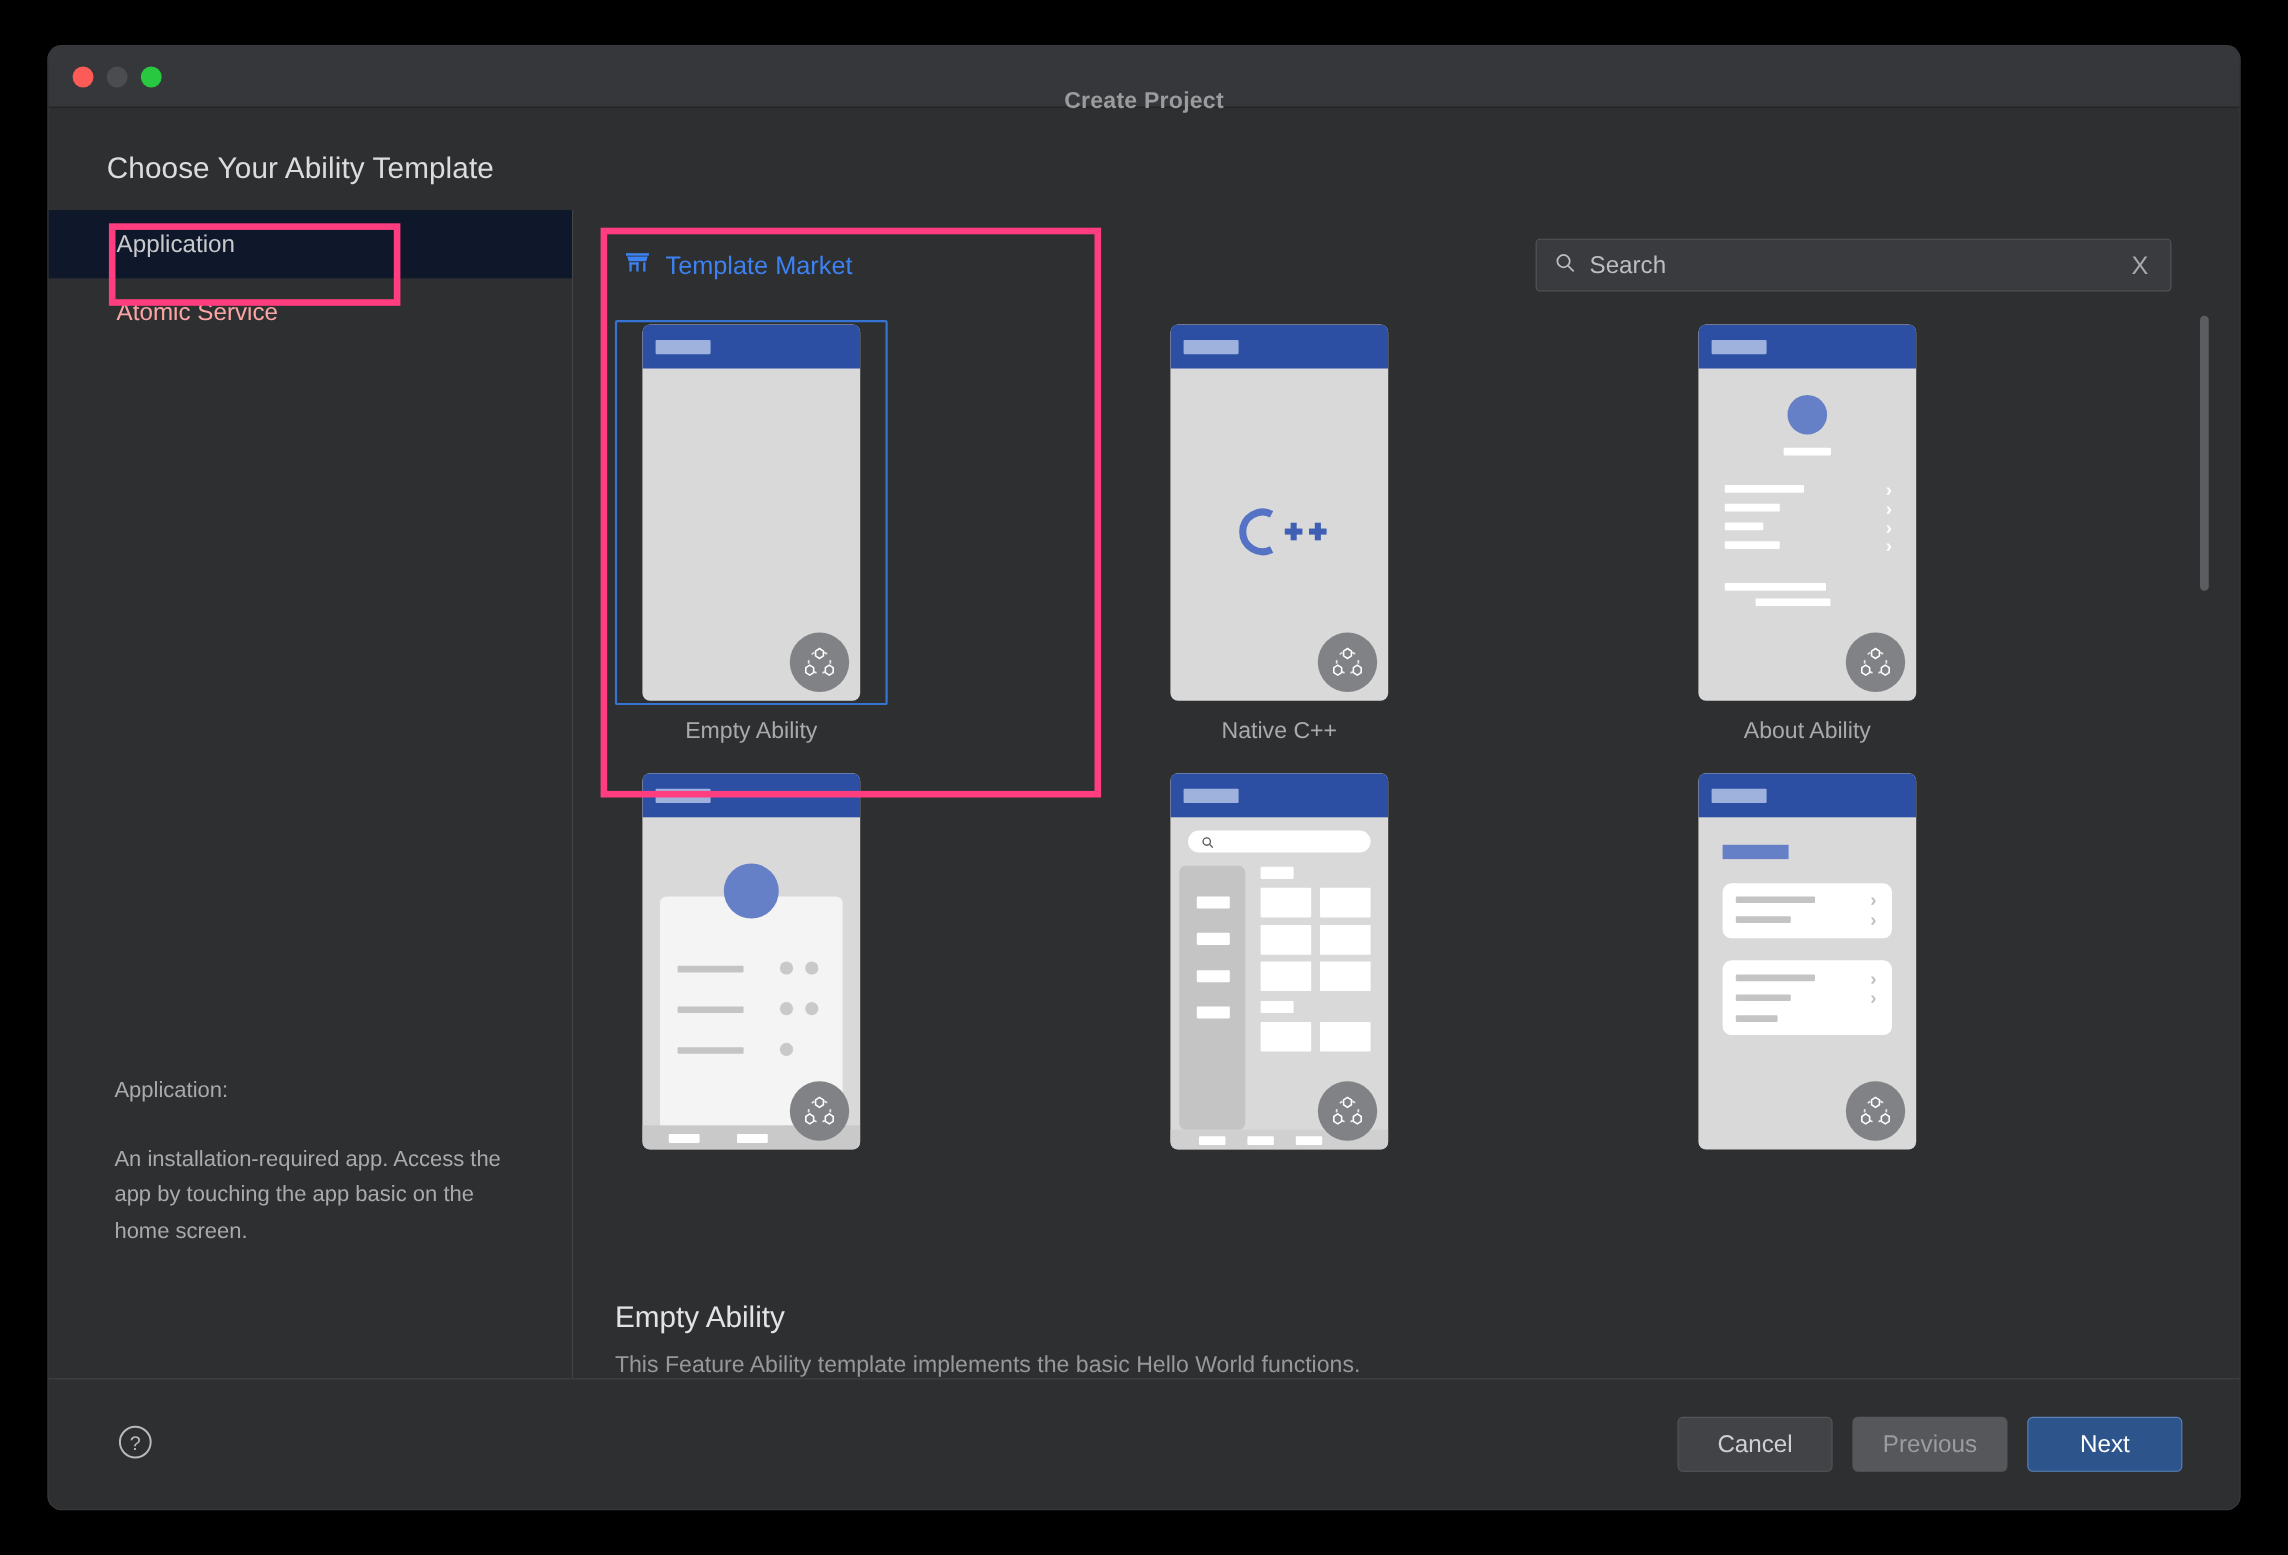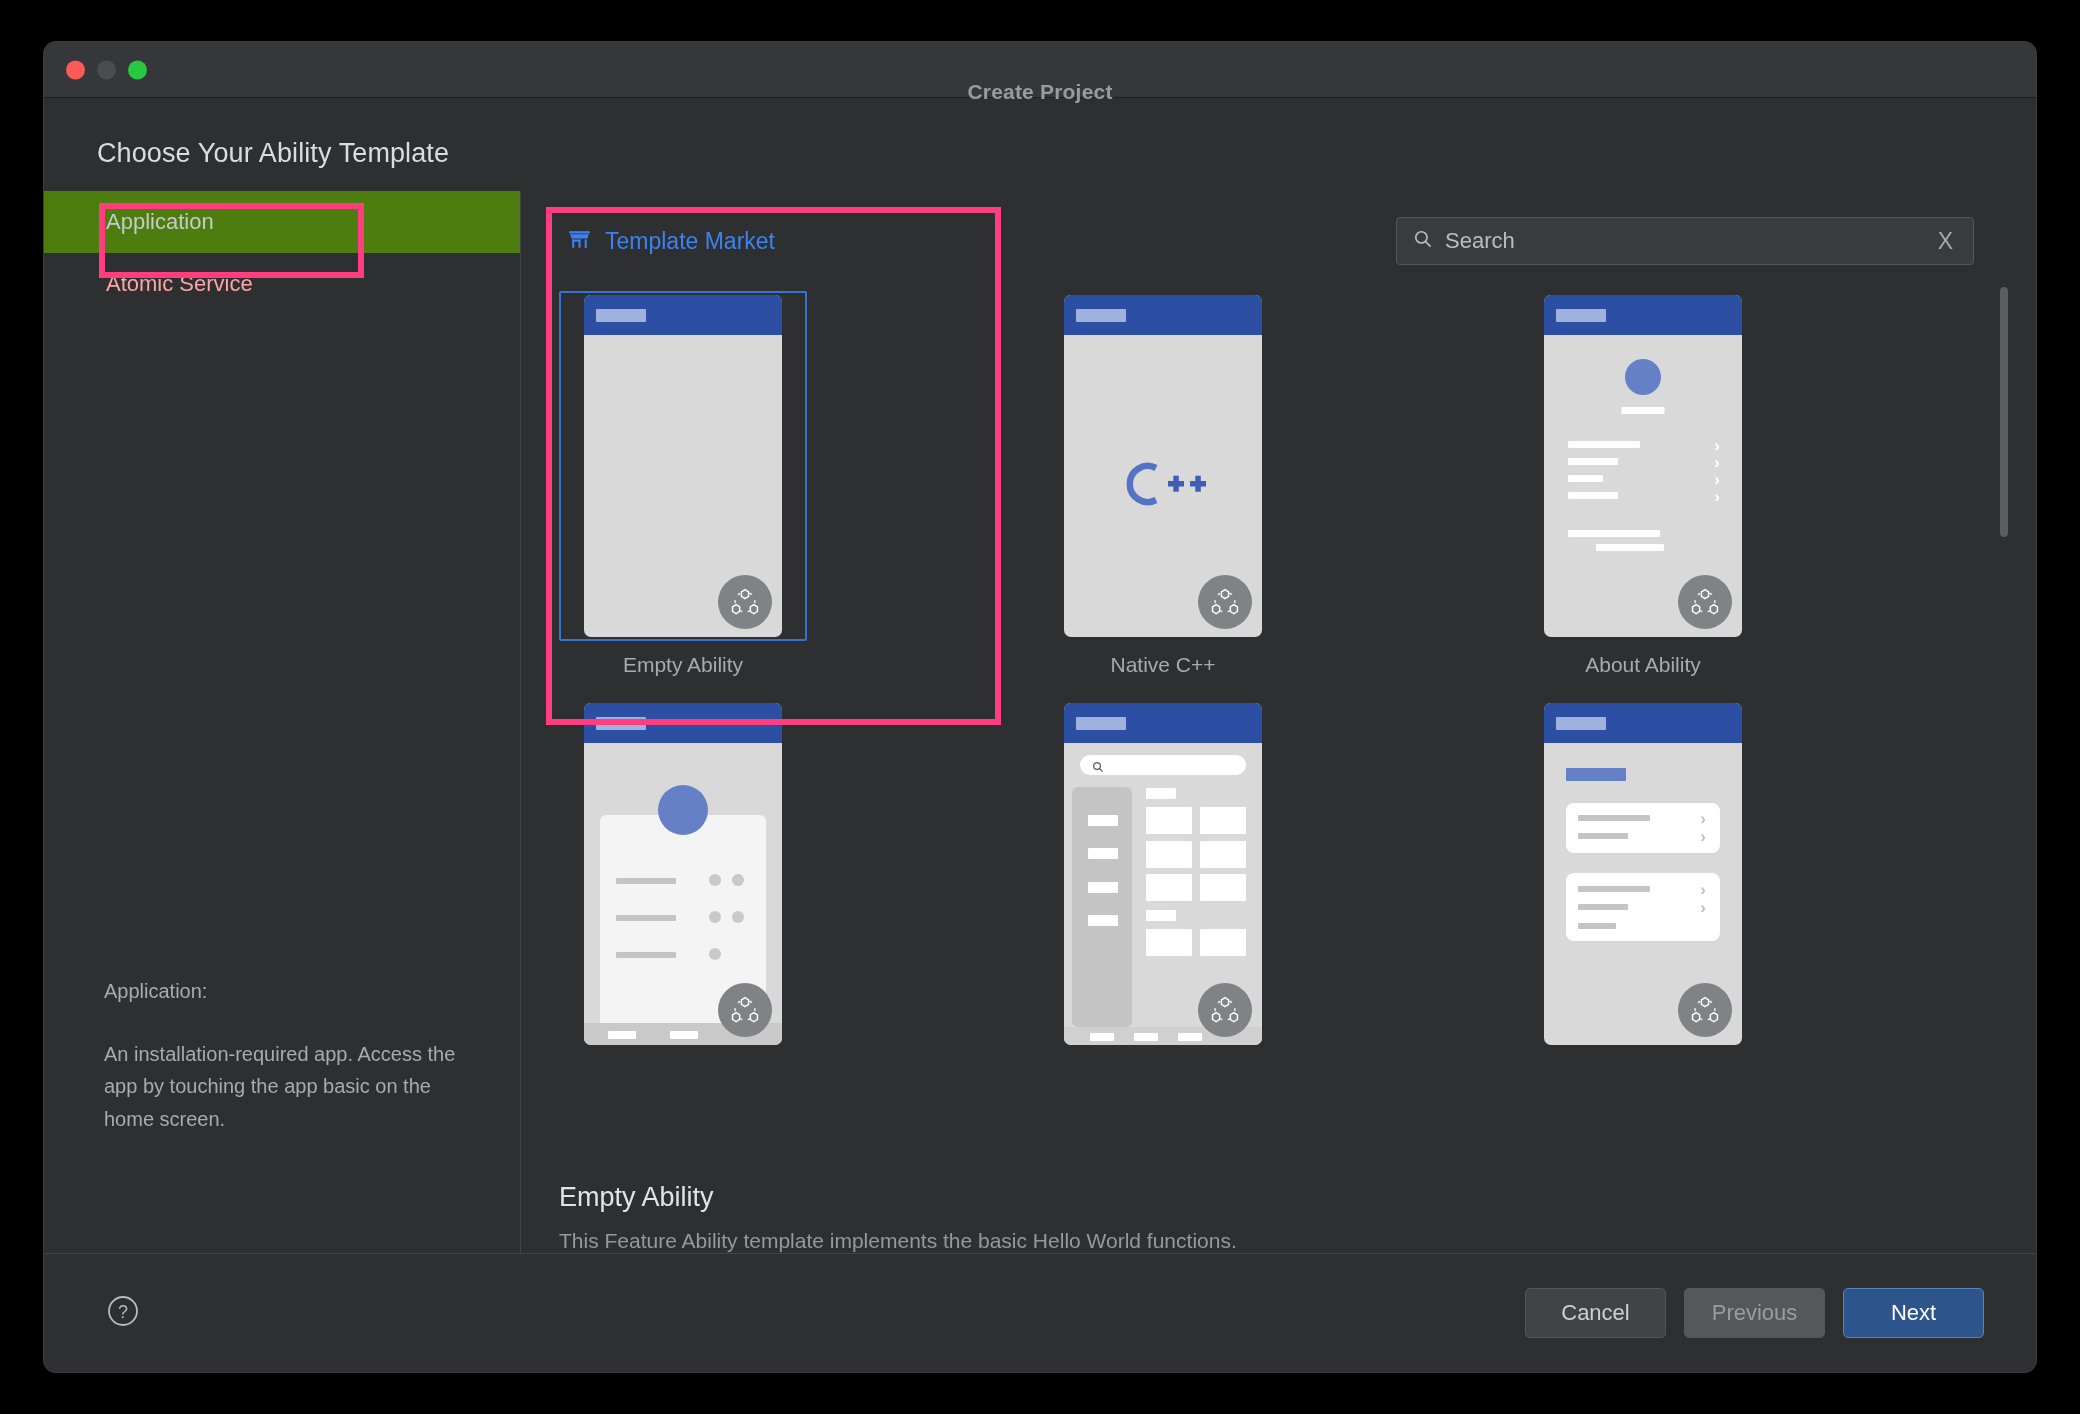--- a/index.html
+++ b/index.html
@@ -89,21 +89,21 @@
   .cat-list { padding-top: 0; }
   .cat-item {
     height: 62px;
     display: flex;
     align-items: center;
     padding-left: 62px;
     font-size: 22px;
     color: #fca5a5;
     cursor: default;
   }
-  .cat-item.selected { background: #4d7c0f; color: #c8c9cb; }
+  .cat-item.selected { background: #0f172a; color: #c8c9cb; }
 
   .left-desc {
     margin-top: auto;
     padding: 0 60px 118px 60px;
     font-size: 20px;
     color: #a9aaac;
     line-height: 1.62;
   }
   .left-desc .d-title { margin-bottom: 30px; }
 

